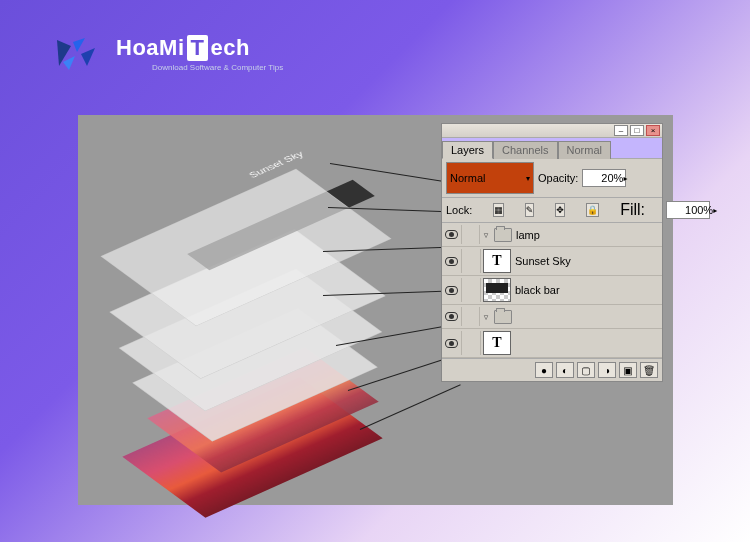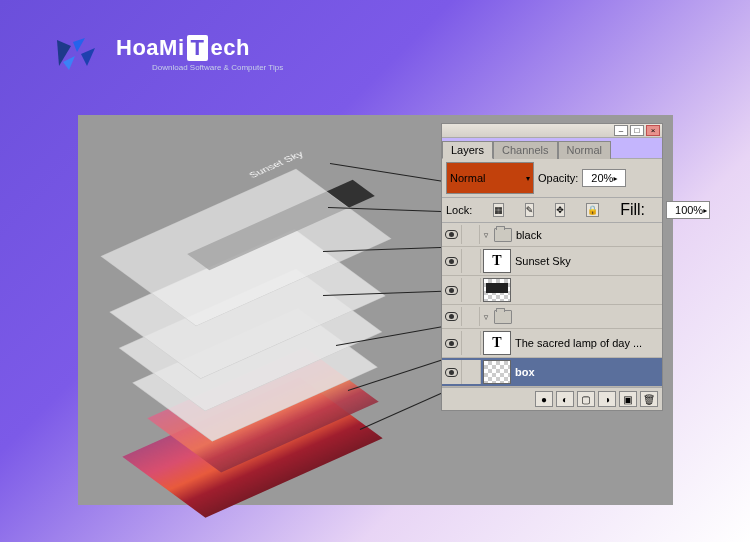--- a/index.html
+++ b/index.html
@@ -188,21 +188,21 @@
       justify-content: space-between;
     }
     .blend-arrow { font-size: 8px; }
     .opacity-label { font-size: 11px; }
     .opacity-input {
       background: #fff;
       border: 1px solid #888;
       height: 18px;
       width: 44px;
       font-size: 11px;
-      padding: 0 8px;
+      padding: 0 18px;
       display: flex;
       align-items: center;
       justify-content: space-between;
     }
     .panel-lock {
       display: flex;
       align-items: center;
       padding: 3px 4px;
       gap: 21px;
       border-bottom: 1px solid #aaa;
@@ -408,68 +408,60 @@
 
     <div class="layers-list">
 
       <div class="layer-row">
         <div class="layer-vis">
             <div class="eye-icon"></div>
           </div>
         <div class="layer-link"></div>
         <div class="layer-dis">▿</div>
         <div class="folder-icon"></div>
-        <div class="layer-name">black</div>
+        <div class="layer-name">lamp</div>
       </div>
 
       <div class="layer-row">
         <div class="layer-vis">
             <div class="eye-icon"></div>
           </div>
         <div class="layer-link indent1"></div>
         <div class="layer-thumb">T</div>
         <div class="layer-name">Sunset Sky</div>
       </div>
 
       <div class="layer-row">
         <div class="layer-vis">
             <div class="eye-icon"></div>
           </div>
         <div class="layer-link indent1"></div>
         <div class="layer-thumb thumb-checker">
             <div class="thumb-blackbar-inner"></div>
           </div>
+        <div class="layer-name">black bar</div>
       </div>
 
       <div class="layer-row">
         <div class="layer-vis">
             <div class="eye-icon"></div>
           </div>
         <div class="layer-link"></div>
         <div class="layer-dis">▿</div>
         <div class="folder-icon"></div>
       </div>
 
       <div class="layer-row">
         <div class="layer-vis">
             <div class="eye-icon"></div>
           </div>
         <div class="layer-link indent1"></div>
         <div class="layer-thumb">T</div>
-        <div class="layer-name">The sacred lamp of day  ...</div>
-      </div>
-
-      <div class="layer-row selected">
-        <div class="layer-vis" style="background:#d4d0c8">
-            <div class="eye-icon"></div>
-          </div>
-        <div class="layer-link indent1" style="background:#d4d0c8"></div>
-        <div class="layer-thumb thumb-checker"></div>
-        <div class="layer-name bold">box</div>
-      </div>
+      </div>
+
 
 
     </div>
 
     <div class="panel-footer">
       <div class="footer-btn">●</div>
       <div class="footer-btn">◐</div>
       <div class="footer-btn">▢</div>
       <div class="footer-btn">◑</div>
       <div class="footer-btn">▣</div>

